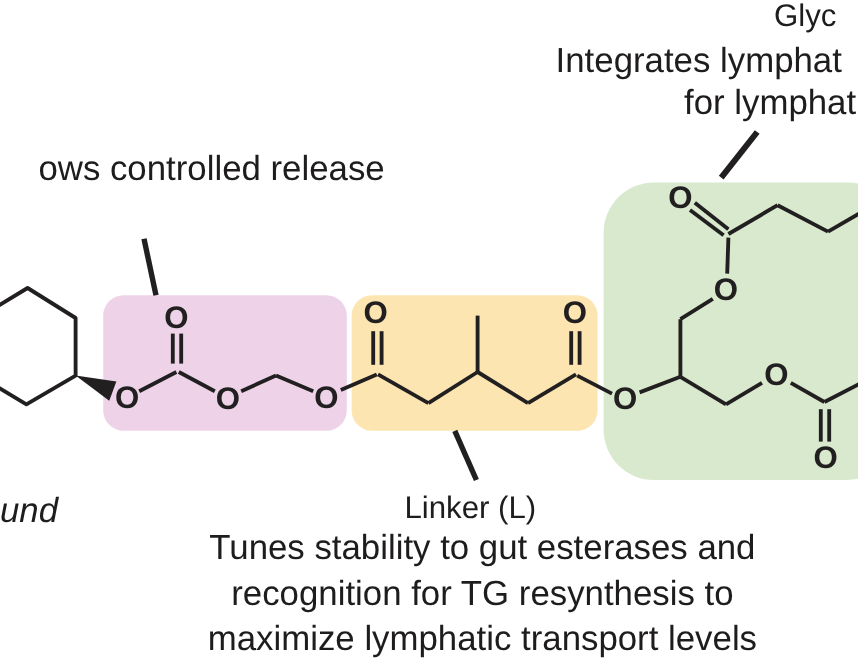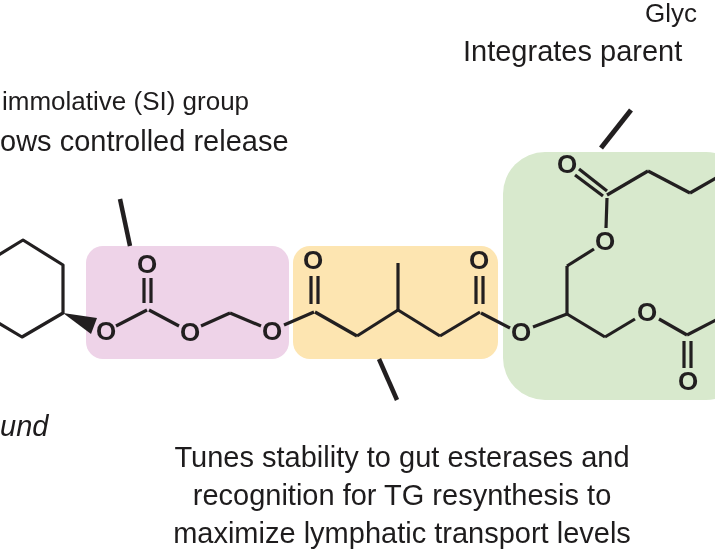--- a/index.html
+++ b/index.html
@@ -106,27 +106,28 @@
       <text class="atom" x="313" y="269">O</text>
       <text class="atom" x="479" y="269">O</text>
       <text class="atom" x="521" y="341">O</text>
       <text class="atom" x="605" y="250">O</text>
       <text class="atom" x="567" y="173">O</text>
       <text class="atom" x="647" y="321">O</text>
       <text class="atom" x="688" y="390">O</text>
     </g>
   </svg>
 
-  <div class="txt bold" style="left:2px; top:88px;">immolative (SI) group</div>
-  <div class="txt" style="left:0px; top:127px;">ows controlled release</div>
+  <div class="txt" style="left:0px; top:127px;padding-left:32px;">ows controlled release</div>
 
   <div class="txt bold" style="left:645px; top:0px;">Glyc</div>
-  <div class="txt" style="left:463px; top:37px;">Integrates parent</div>
+  <div class="txt" style="left:463px; top:37px;">Integrates lymphat</div>
+  <div class="txt" style="left:570px; top:72px;">for lymphat</div>
 
   <div class="txt" style="left:0px; top:412px;font-style:italic;">und</div>
 
+  <div class="txt bold" style="left:337px; top:410px;">Linker (L)</div>
   <div class="center-block">
     <div>Tunes stability to gut esterases and</div>
     <div>recognition for TG resynthesis to</div>
     <div>maximize lymphatic transport levels</div>
   </div>
 
 </div>
 
 </body></html>

